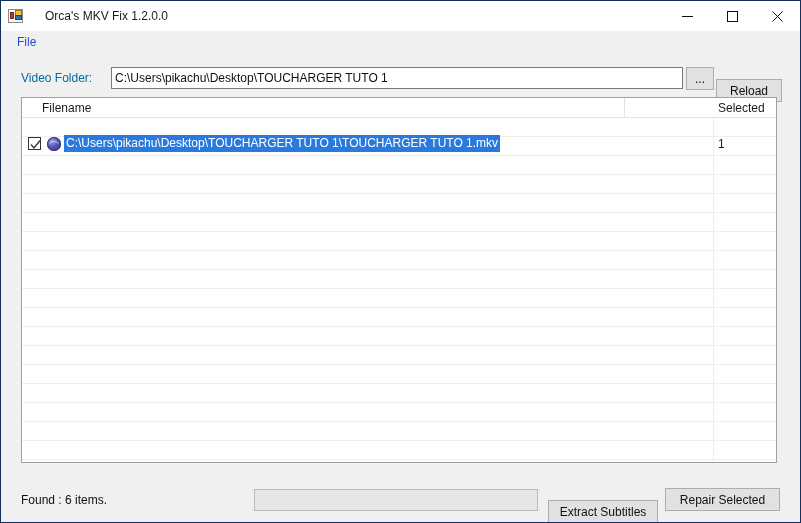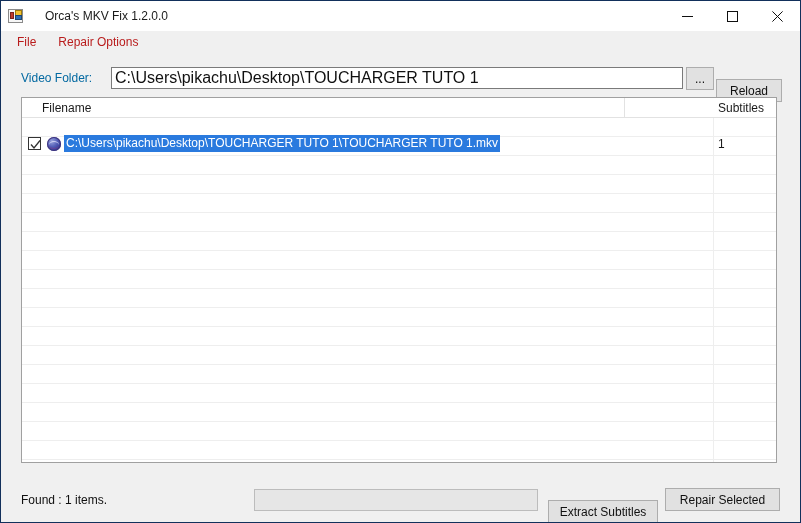--- a/index.html
+++ b/index.html
@@ -98,21 +98,21 @@
     position: absolute;
     left: 0; top: 30px;
     width: 799px;
     height: 23px;
     background: #f0f0f0;
     display: flex;
     align-items: center;
   }
   .menu-item {
     font-size: 12px;
-    color: #b91c1c;
+    color: #1d4ed8;
     padding: 3px 8px 4px 8px;
     margin-left: 6px;
     white-space: nowrap;
     line-height: 1;
   }
   .menu-item:first-child { margin-left: 8px; }
 
   
   .folder-label {
     position: absolute;
@@ -123,21 +123,21 @@
   }
   .folder-input {
     position: absolute;
     left: 110px; top: 66px;
     width: 572px;
     height: 22px;
     box-sizing: border-box;
     background: #ffffff;
     border: 1px solid #7a7a7a;
     font-family: "Liberation Sans", sans-serif;
-    font-size: 16px;
+    font-size: 12px;
     color: #101010;
     padding: 0 3px;
     outline: none;
   }
   .btn {
     position: absolute;
     box-sizing: border-box;
     background: #e1e1e1;
     border: 1px solid #adadad;
     font-family: "Liberation Sans", sans-serif;
@@ -345,32 +345,31 @@
               <line x1="0.4" y1="0.4" x2="10.6" y2="10.6" stroke="#101010" stroke-width="1"></line>
               <line x1="10.6" y1="0.4" x2="0.4" y2="10.6" stroke="#101010" stroke-width="1"></line>
             </svg>
         </span>
       </div>
     </div>
   </div>
 
   <div class="menubar">
     <div class="menu-item">File</div>
-    <div class="menu-item">Repair Options</div>
   </div>
 
   <div class="folder-label">Video Folder:</div>
   <input class="folder-input" type="text" value="C:\Users\pikachu\Desktop\TOUCHARGER TUTO 1" style="">
   <button class="btn btn-browse">...</button>
   <button class="btn btn-reload">Reload</button>
 
   <div class="listview">
     <div class="lv-header">
       <div class="lv-col lv-col-filename">Filename</div>
-      <div class="lv-col lv-col-subtitles">Subtitles</div>
+      <div class="lv-col lv-col-subtitles">Selected</div>
     </div>
 
     <div class="lv-body">
       <div class="lv-gridlines"></div>
       <div class="lv-colsep"></div>
 
       <div class="lv-row">
         <span class="row-check">
           <svg width="11" height="11" viewBox="0 0 11 11">
             <polyline points="1,5.5 4,9 10,1.5" fill="none" stroke="#333333" stroke-width="1.3"></polyline>
@@ -378,20 +377,20 @@
         </span>
         <span class="row-file-icon">
           <span class="globe"></span>
         </span>
         <span class="row-filename">C:\Users\pikachu\Desktop\TOUCHARGER TUTO 1\TOUCHARGER TUTO 1.mkv</span>
         <span class="row-subtitles">1</span>
       </div>
     </div>
   </div>
 
-  <div class="status-text">Found : 1 items.</div>
+  <div class="status-text">Found : 6 items.</div>
   <div class="progressbar">
     <div class="fill" style="width: 0%;"></div>
   </div>
   <button class="btn btn-extract">Extract Subtitles</button>
   <button class="btn btn-repair">Repair Selected</button>
 
 </div>
 
 </body></html>

